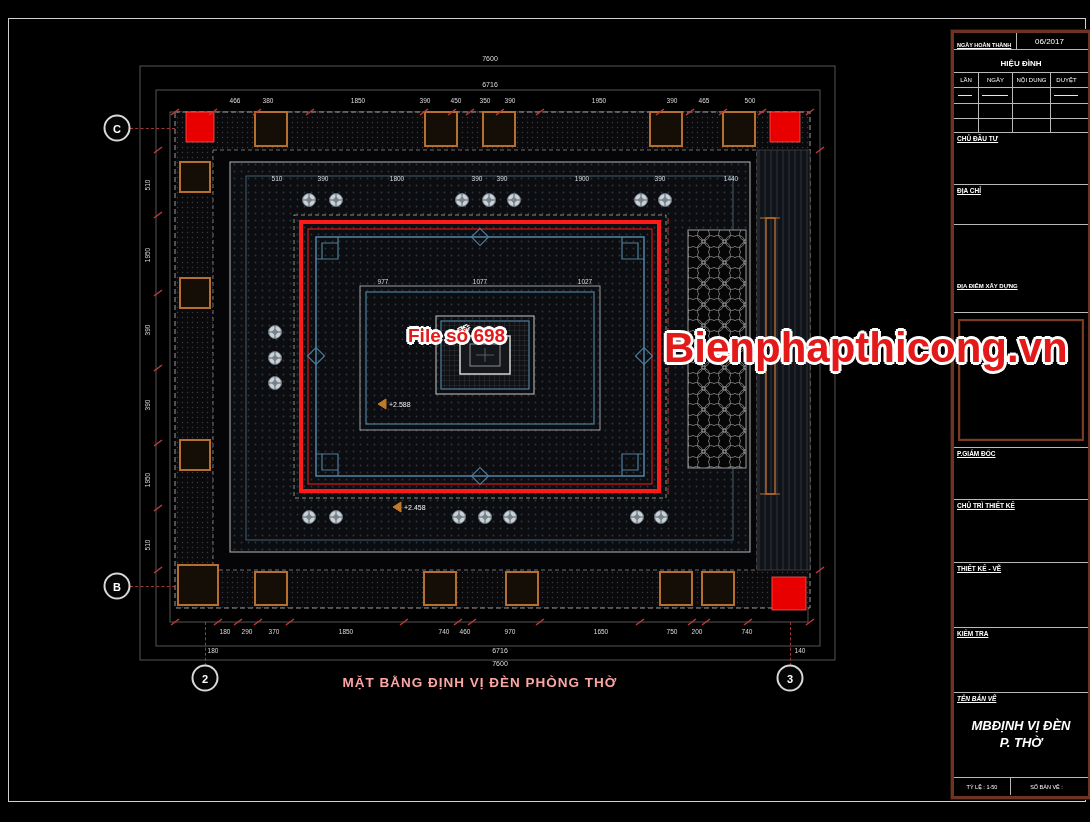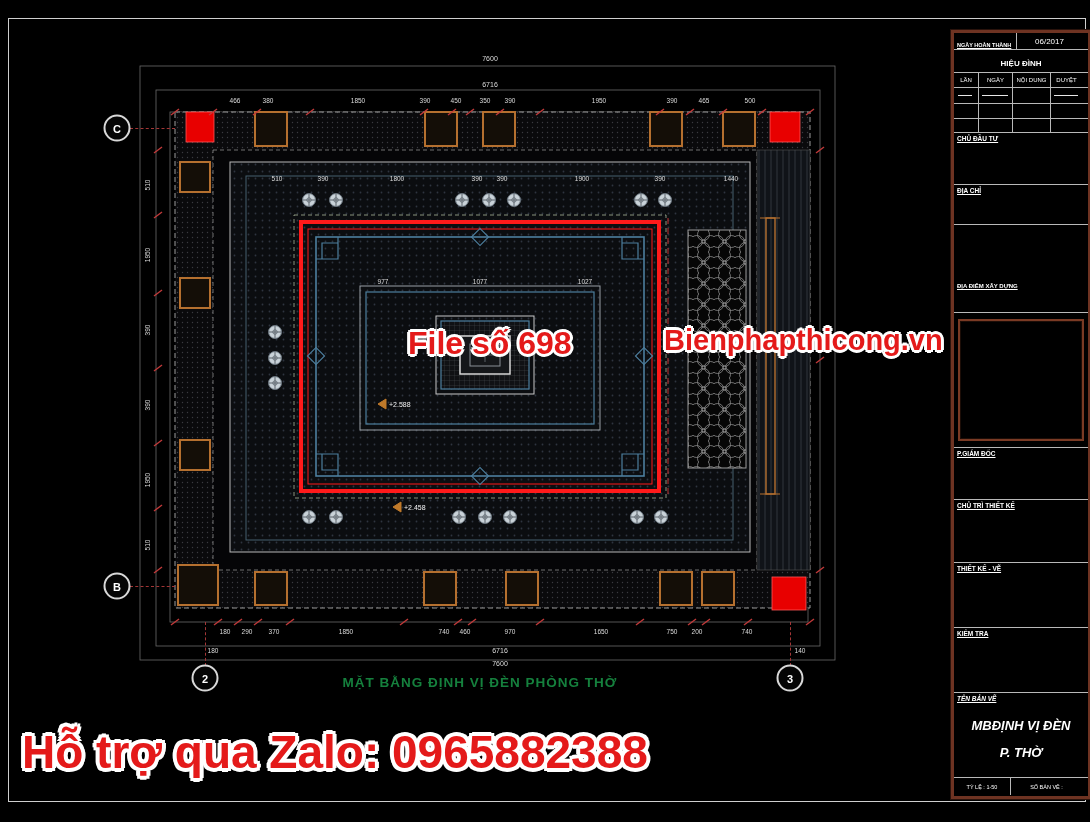--- a/index.html
+++ b/index.html
@@ -15,28 +15,28 @@
   .dimv{position:absolute;font-size:6.5px;color:#dcdcdc;transform:translate(-50%,-50%) rotate(-90deg);
     white-space:nowrap;}
   .lvl{position:absolute;font-size:7px;color:#f0f0f0;transform:translate(0,-50%);white-space:nowrap;}
   
   .bubble{position:absolute;width:23px;height:23px;border:2px solid #d8d8d8;border-radius:50%;
     background:#050505;color:#fff;font-size:11px;font-weight:bold;display:flex;
     align-items:center;justify-content:center;transform:translate(-50%,-50%);}
   .leader{position:absolute;border-top:1px dashed #a33636;}
   .leaderv{position:absolute;border-left:1px dashed #a33636;}
   
-  .dwg-title{position:absolute;color:#15803d;font-size:13.5px;font-weight:bold;letter-spacing:1px;
+  .dwg-title{position:absolute;color:#fca5a5;font-size:13.5px;font-weight:bold;letter-spacing:1px;
     transform:translate(-50%,-50%);white-space:nowrap;}
   
   .wm{position:absolute;color:#e41a1a;font-weight:bold;white-space:nowrap;
     text-shadow:-3px 0 0 #fff,3px 0 0 #fff,0 -3px 0 #fff,0 3px 0 #fff,
       -2px -2px 0 #fff,2px 2px 0 #fff,-2px 2px 0 #fff,2px -2px 0 #fff;}
-  .wm-center{font-size:32px;text-align:center;}
-  .wm-site{font-size:29px;}
+  .wm-center{font-size:19px;text-align:center;}
+  .wm-site{font-size:42px;}
   .wm-bottom{font-size:46px;text-shadow:-4px 0 0 #fff,4px 0 0 #fff,0 -4px 0 #fff,0 4px 0 #fff,
       -3px -3px 0 #fff,3px 3px 0 #fff,-3px 3px 0 #fff,3px -3px 0 #fff;}
   
   .legend{position:absolute;left:30px;top:742px;width:916px;height:56px;border:1px solid #c9c9c9;}
   .legend-note{position:absolute;font-size:7px;color:#e8e8e8;white-space:nowrap;}
   .ghichu{position:absolute;font-size:7.5px;color:#fff;font-weight:bold;text-decoration:underline;}
   
   .tblock{position:absolute;left:951px;top:30px;width:134px;height:763px;background:#000;
     border:3px solid #6e3322;box-shadow:0 0 0 1px #2a130c;}
   .tb-row{position:absolute;left:0;width:100%;border-bottom:1px solid #b9b9b9;box-sizing:border-box;}
@@ -368,26 +368,25 @@
       <span class="tb-label">THIẾT KẾ - VẼ</span>
     </div>
 
     <div class="tb-row" style="top:595px;height:65px;">
       <span class="tb-label">KIỂM TRA</span>
     </div>
 
     <div class="tb-row" style="top:660px;height:85px;font-style:italic;">
       <span class="tb-label">TÊN BẢN VẼ</span>
       <div class="tb-center" style="font-size:13px;margin-top:16px;">MBĐỊNH VỊ ĐÈN</div>
-      <div class="tb-center" style="font-size:13px;margin-top:12px;">P. THỜ</div>
+      <div class="tb-center" style="font-size:13px;margin-top:2px;">P. THỜ</div>
     </div>
 
     <div class="tb-row" style="top:745px;height:17px;border-bottom:none;">
       <div class="tb-cell" style="left:0;width:56px;border-left:none;font-size:5.5px;">TỶ LỆ : 1-50</div>
       <div class="tb-cell" style="left:56px;width:72px;font-size:5.5px;">SỐ BẢN VẼ :</div>
     </div>
   </div>
 
   <div class="wm wm-center" style="left:408px;top:325px;">File số 698</div>
   <div class="wm wm-site" style="left:664px;top:324px;">Bienphapthicong.vn</div>
-  <div class="wm wm-bottom" style="left:22px;top:725px;">Hỗ trợ qua Zalo: 0965882388</div>
 
 </div>
 
 </body></html>

